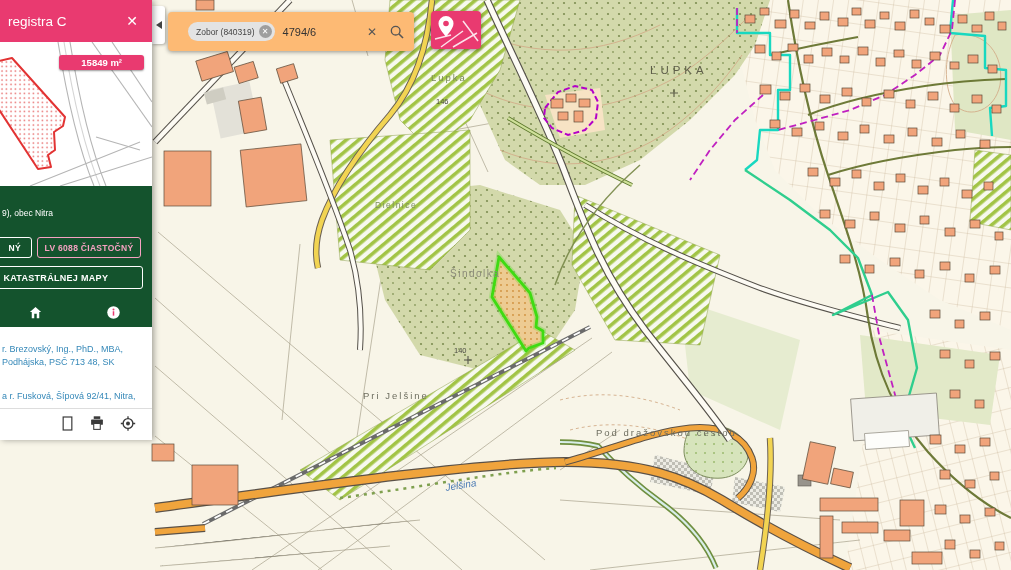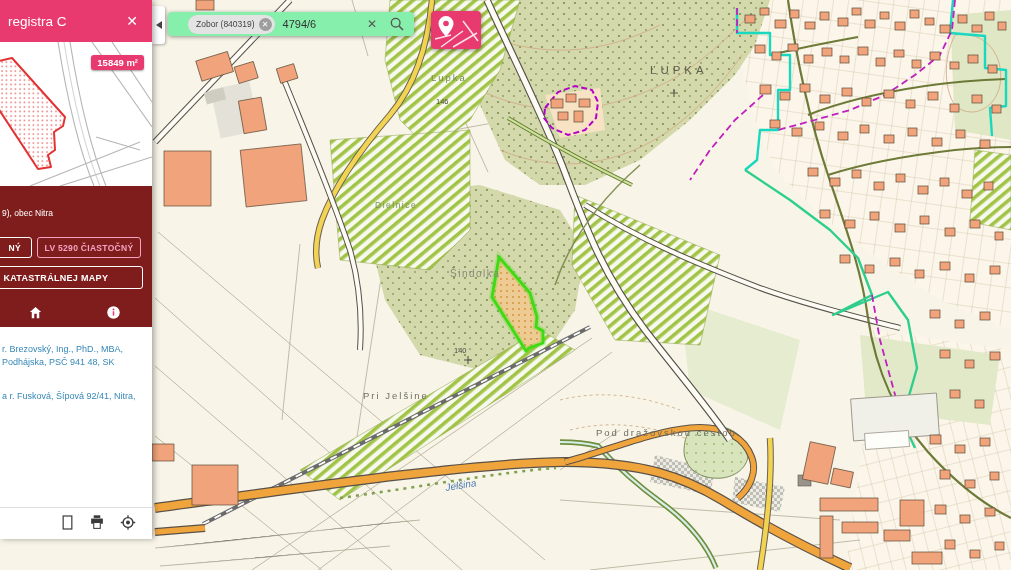--- a/index.html
+++ b/index.html
@@ -1,49 +1,49 @@
 <!DOCTYPE html>
 <html><head>
 <meta charset="utf-8">
 <style>
   html,body{margin:0;padding:0;}
   body{font-family:"Liberation Sans",sans-serif;}
   .stage{position:relative;width:1011px;height:570px;overflow:hidden;background:#f8f5e8;}
   svg text{font-family:"Liberation Sans",sans-serif;}
 
   
-  .panel{position:absolute;left:0;top:0;width:152px;height:539px;background:#fff;z-index:30;
+  .panel{position:absolute;left:0;top:0;width:152px;height:440px;background:#fff;z-index:30;
          box-shadow:2px 0 6px rgba(0,0,0,.35);display:flex;flex-direction:column;}
   .panel-header{height:42px;background:#e93a70;display:flex;align-items:center;flex:0 0 auto;}
   .panel-title{color:#fff;font-size:13.5px;font-weight:500;margin-left:8px;white-space:nowrap;}
   .close-x{color:#fff;font-size:14px;margin-left:auto;margin-right:14px;cursor:pointer;}
   .minimap{position:relative;height:144px;background:#fff;flex:0 0 auto;overflow:hidden;}
   .badge{position:absolute;top:13px;right:8px;background:#e93a70;color:#fff;font-size:9.5px;
-         font-weight:bold;padding:2px 6px;border-radius:3px;box-shadow:0 1px 2px rgba(0,0,0,.4);}
-  .pink-section{position:relative;height:141px;background:#7f1d1d;flex:0 0 auto;color:#fff;overflow:hidden;}
+         font-weight:bold;padding:2px 22px;border-radius:3px;box-shadow:0 1px 2px rgba(0,0,0,.4);}
+  .pink-section{position:relative;height:141px;background:#14532d;flex:0 0 auto;color:#fff;overflow:hidden;}
   .subtitle{position:absolute;left:2px;top:22px;font-size:8.5px;}
   .pbtn{position:absolute;height:21px;border:1px solid #fff;border-radius:3px;background:transparent;
         color:#fff;font-size:8.5px;font-weight:bold;box-sizing:border-box;display:flex;
         align-items:center;justify-content:center;letter-spacing:.3px;cursor:pointer;}
   .pbtn.b1{left:-42px;top:51px;width:74px;justify-content:flex-end;padding-right:10px;}
   .pbtn.b2{left:37px;top:51px;width:104px;border-color:#f6a2c2;color:#f6a2c2;}
   .pbtn.b3{left:-40px;top:80px;width:183px;height:23px;font-size:9px;}
   .picon{position:absolute;top:119px;width:15px;height:15px;cursor:pointer;}
   .picon.home{left:28px;} .picon.info{left:106px;}
   .owners{flex:1 1 auto;padding:16px 2px 0 2px;font-size:9px;line-height:12.5px;color:#3588b8;overflow:hidden;}
   .owner{margin-bottom:22px;cursor:pointer;}
   .tools{flex:0 0 auto;height:25px;border-top:1px solid #ddd;display:flex;justify-content:flex-end;
          gap:15px;padding:6px 16px 0 0;}
   .tools .ticon{cursor:pointer;}
 
   
   .collapse-tab{position:absolute;left:152px;top:6px;width:13px;height:38px;background:#fff;z-index:25;
         border-radius:0 3px 3px 0;box-shadow:1px 1px 3px rgba(0,0,0,.3);display:flex;align-items:center;justify-content:center;cursor:pointer;}
   .tri{width:0;height:0;border-top:4px solid transparent;border-bottom:4px solid transparent;border-right:6px solid #444;}
-  .searchbar{position:absolute;left:168px;top:12px;width:246px;height:24px;background:#86efac;border-radius:4px;
+  .searchbar{position:absolute;left:168px;top:12px;width:246px;height:39px;background:#fdba74;border-radius:4px;
         z-index:25;box-shadow:0 1px 4px rgba(0,0,0,.4);display:flex;align-items:center;padding-left:20px;box-sizing:border-box;}
   .chip{background:#e3e3e3;border-radius:10px;height:19px;display:flex;align-items:center;
         padding:0 3px 0 8px;font-size:8.5px;color:#444;white-space:nowrap;cursor:pointer;}
   .chip-x{width:13px;height:13px;border-radius:50%;background:#9e9e9e;color:#fff;font-size:8px;
         line-height:13px;text-align:center;margin-left:4px;cursor:pointer;}
   .query{font-size:11px;color:#333;margin-left:8px;flex:1 1 auto;}
   .clear-x{color:#555;font-size:12px;margin-right:12px;cursor:pointer;}
   .mag{margin-right:9px;cursor:pointer;display:flex;}
   .locate{position:absolute;left:431px;top:11px;width:50px;height:38px;background:#e93a70;border-radius:4px;
         z-index:25;box-shadow:0 1px 4px rgba(0,0,0,.45);cursor:pointer;overflow:hidden;}
@@ -426,40 +426,40 @@
           <path d="M96,95 L140,108"></path>
         </g>
         <path d="M12,16 L65,75 L63,84 L54,90 L55,108 L48,113 L51,125 L38,127 L-6,60 L-6,20 Z" fill="url(#redDots)" stroke="#e23333" stroke-width="2" stroke-linejoin="round"></path>
       </svg>
       <span class="badge">15849 m²</span>
     </div>
 
     <section class="pink-section">
       <div class="subtitle">9), obec Nitra</div>
       <div class="pbtn b1">NÝ</div>
-      <div class="pbtn b2">LV 5290 ČIASTOČNÝ</div>
+      <div class="pbtn b2">LV 6088 ČIASTOČNÝ</div>
       <div class="pbtn b3">Z KATASTRÁLNEJ MAPY</div>
       <span class="picon home">
         <svg width="15" height="15" viewBox="0 0 24 24">
             <path d="M12 3 L3 11 H6 V21 H10 V14 H14 V21 H18 V11 H21 Z" fill="#fff"></path>
           </svg>
       </span>
       <span class="picon info">
         <svg width="15" height="15" viewBox="0 0 24 24">
           <circle cx="12" cy="12" r="10" fill="#fff"></circle>
           <rect x="10.8" y="10" width="2.4" height="7" fill="#e93a70"></rect>
           <circle cx="12" cy="7" r="1.6" fill="#e93a70"></circle>
         </svg>
       </span>
     </section>
 
     <section class="owners">
       <div class="owner">
         <div>r. Brezovský, Ing., PhD., MBA,</div>
-        <div>Podhájska, PSČ 941 48, SK</div>
+        <div>Podhájska, PSČ 713 48, SK</div>
       </div>
       <div class="owner">
         <div>a r. Fusková, Šípová 92/41, Nitra,</div>
         <div></div>
       </div>
     </section>
 
     <footer class="tools">
       <span class="ticon">
         <svg width="13" height="17" viewBox="0 0 24 30">

